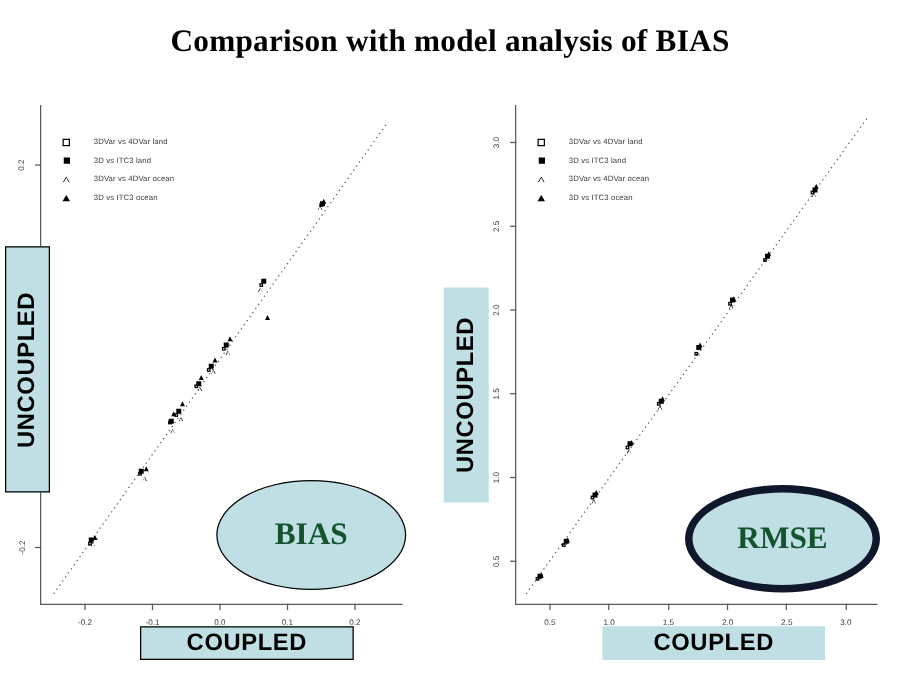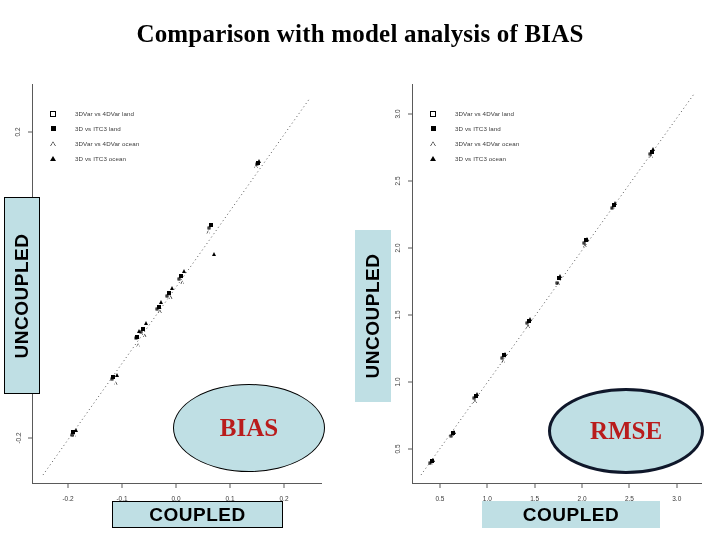--- a/index.html
+++ b/index.html
@@ -242,36 +242,36 @@
   .oval {
     position: absolute;
     background: #bfdfe4;
     border-radius: 50%;
     display: flex;
     align-items: center;
     justify-content: center;
     font-family: "Liberation Serif", serif;
     font-weight: bold;
     font-size: 25px;
-    color: #b91c1c;
+    color: #14532d;
   }
   #oval-bias {
     left: 173px;
     top: 384px;
     width: 152px;
     height: 88px;
     border: 1px solid #000;
     box-sizing: border-box;
   }
   #oval-rmse {
     left: 548px;
     top: 388px;
     width: 156px;
     height: 86px;
-    border: 3px solid #0f172a;
+    border: 6px solid #0f172a;
     box-sizing: border-box;
   }
 
   
   .diag {
     position: absolute;
     left: 0; top: 0;
     width: 100%; height: 100%;
     pointer-events: none;
   }

